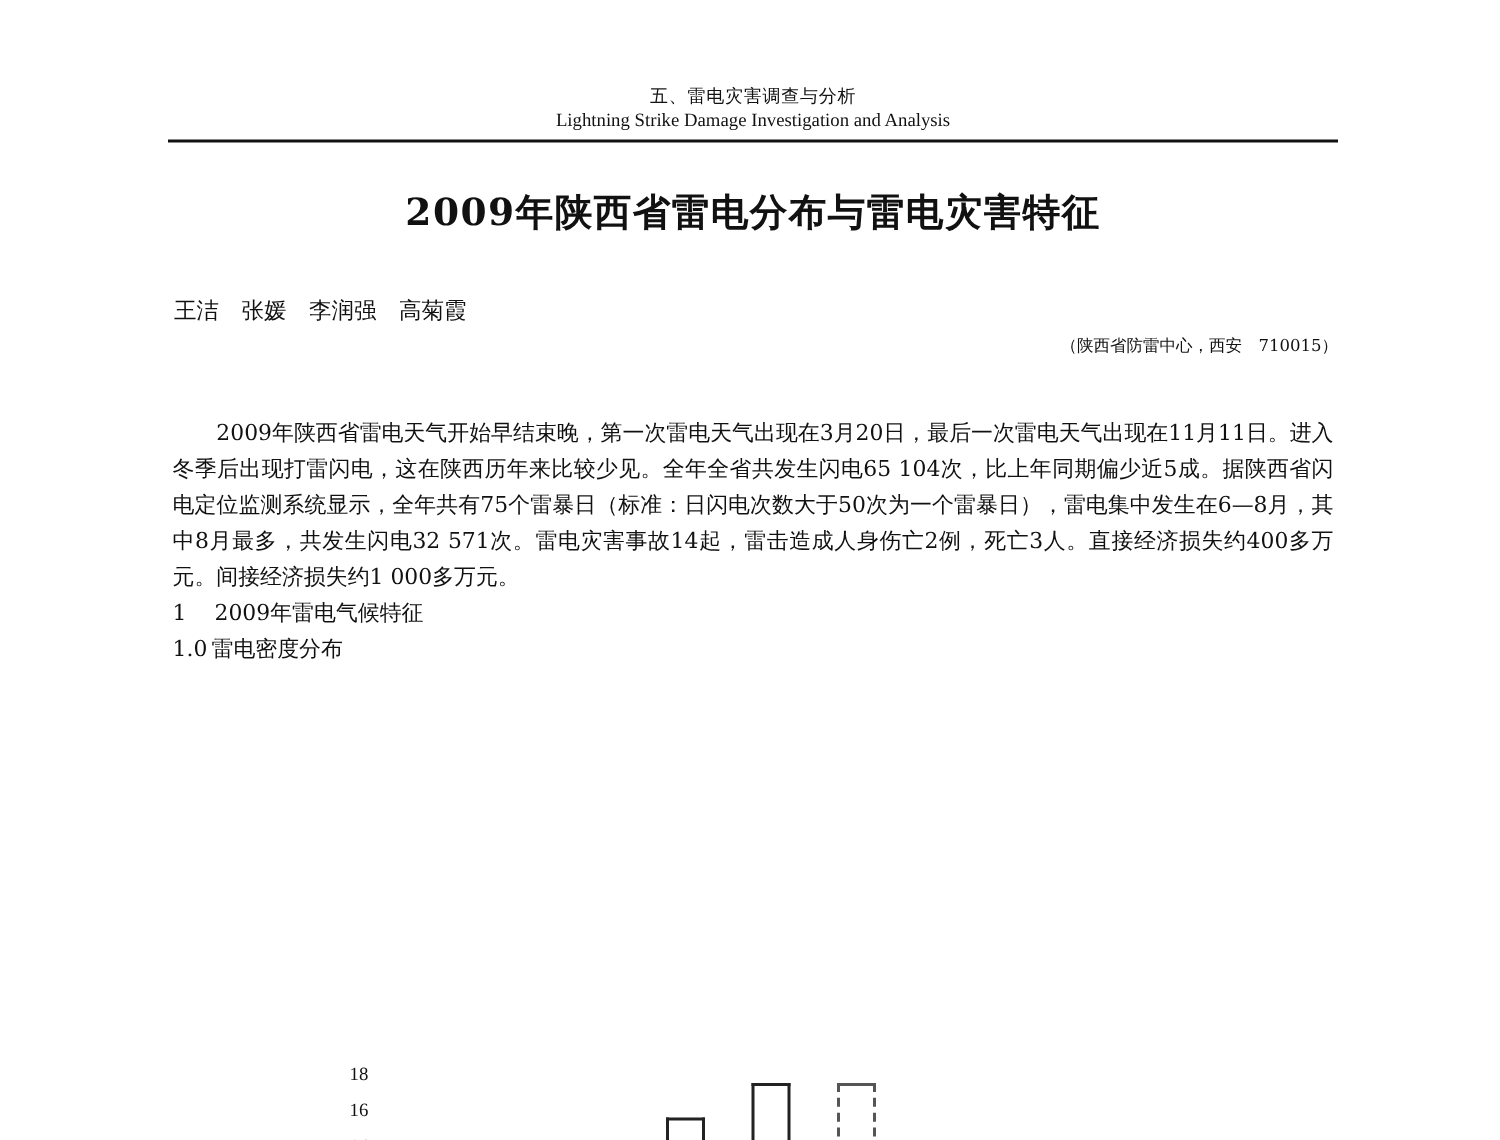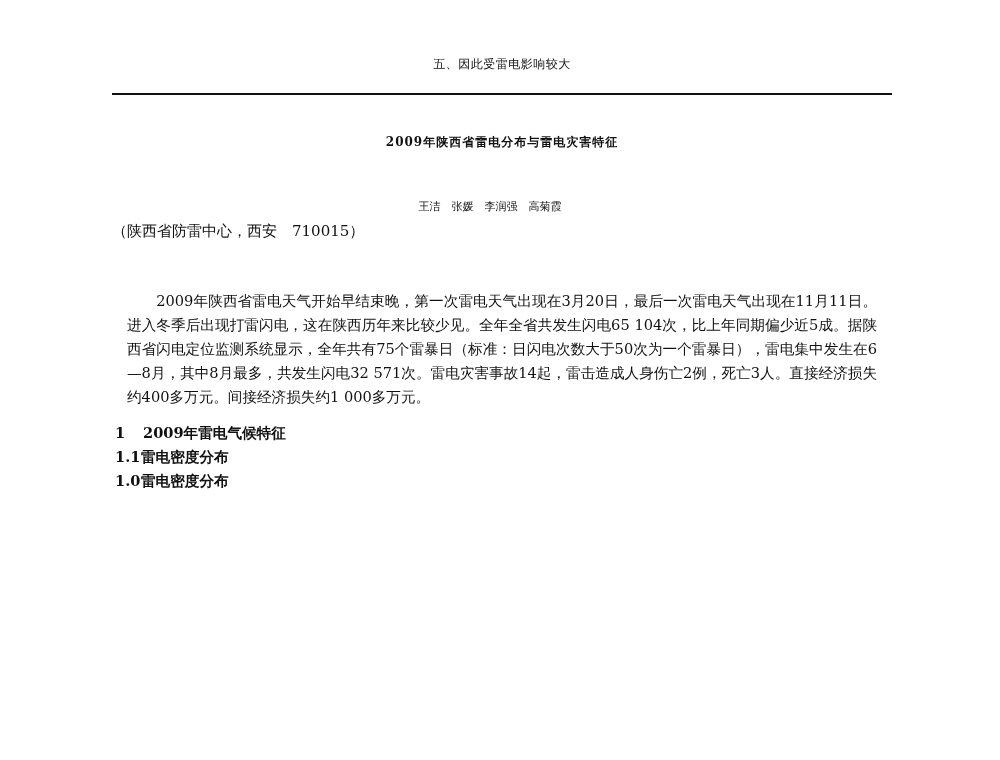--- a/index.html
+++ b/index.html
@@ -12,71 +12,77 @@
   .running-head {
     position: absolute; left: 112px; top: 56px; width: 780px; text-align: center;
   }
   .running-head .cn { font-size: 12px; line-height: 16px; letter-spacing: 0.5px; }
   .running-head .en { font-family: "Liberation Serif", serif; font-size: 12.5px; line-height: 16px; }
   .head-rule {
     position: absolute; left: 112px; top: 93px; width: 780px; height: 2px; background: #111;
   }
   .title {
     position: absolute; left: 112px; top: 128px; width: 780px; text-align: center;
-    font-size: 12px; line-height: 28px; font-weight: bold; letter-spacing: 1px;
+    font-size: 25px; line-height: 28px; font-weight: bold; letter-spacing: 1px;
   }
   .authors {
-    position: absolute; left: 100px; top: 196px; width: 780px; text-align: center;
-    font-size: 11px; line-height: 22px; word-spacing: 10px;
+    position: absolute; left: 116px; top: 196px; width: 780px; 
+    font-size: 15px; line-height: 22px; word-spacing: 10px;
   }
   .affil {
-    position: absolute; left: 112px; top: 220px; width: 780px; text-align: left;
-    font-size: 15px; line-height: 22px;
+    position: absolute; left: 112px; top: 220px; width: 780px; text-align: right;
+    font-size: 11px; line-height: 22px;
   }
   .body-text {
     position: absolute; left: 115px; width: 774px;
     font-size: 14.6px; line-height: 24px; text-align: justify;
     text-align-last: left;
   }
-  .body-text .p { text-indent: 2em; margin: 12px; }
-  .h1, .h2 { font-weight: bold; margin: 0; font-size: 14.6px; line-height: 24px; }
+  .body-text .p { text-indent: 2em; margin: 0; }
+  .h1, .h2 { font-weight: normal; margin: 0; font-size: 14.6px; line-height: 24px; }
   .h1 .num { display: inline-block; width: 28px; }
   .h2 .num { display: inline-block; width: 26px; }
   .chart {
     position: absolute; left: 220px; top: 700px; width: 420px; height: 60px;
   }
   .ytick {
     position: absolute; left: 13px; font-family: "Liberation Serif", serif; font-size: 12.5px;
   }
   .bar {
     position: absolute; width: 22px; border: 2px solid #222; border-bottom: none; height: 80px;
   }
   .bar.dashed { border-color: #555; border-style: dashed; border-top-style: solid; }
 </style>
 </head>
 <body>
 
 <div class="page">
 
   <div class="running-head">
-    <div class="cn">五、因此受雷电影响较大</div>
+    <div class="cn">五、雷电灾害调查与分析</div>
+    <div class="en">Lightning Strike Damage Investigation and Analysis</div>
   </div>
   <div class="head-rule"></div>
 
   <div class="title">2009年陕西省雷电分布与雷电灾害特征</div>
   <div class="authors">王洁　张媛　李润强　高菊霞</div>
   <div class="affil">（陕西省防雷中心，西安　710015）</div>
 
   <div class="body-text" style="top:277px;">
     <p class="p">2009年陕西省雷电天气开始早结束晚，第一次雷电天气出现在3月20日，最后一次雷电天气出现在11月11日。进入冬季后出现打雷闪电，这在陕西历年来比较少见。全年全省共发生闪电65 104次，比上年同期偏少近5成。据陕西省闪电定位监测系统显示，全年共有75个雷暴日（标准：日闪电次数大于50次为一个雷暴日），雷电集中发生在6—8月，其中8月最多，共发生闪电32 571次。雷电灾害事故14起，雷击造成人身伤亡2例，死亡3人。直接经济损失约400多万元。间接经济损失约1 000多万元。</p>
     <p class="h1">
       <span class="num">1</span><span>2009年雷电气候特征</span>
     </p>
     <p class="h2">
-      <span class="num">1.1</span><span>雷电密度分布</span>
-    </p>
-    <p class="h2">
       <span class="num">1.0</span><span>雷电密度分布</span>
     </p>
   </div>
 
+  <div class="chart">
+    <div class="ytick" style="top:9px;">18</div>
+    <div class="ytick" style="top:33px;">16</div>
+    <div class="ytick" style="top:57px;">14</div>
+    <div class="bar" style="left:224px; top:45px;"></div>
+    <div class="bar" style="left:281px; top:22px;"></div>
+    <div class="bar dashed" style="left:338px; top:22px;"></div>
+  </div>
 
 </div>
 
 </body></html>

